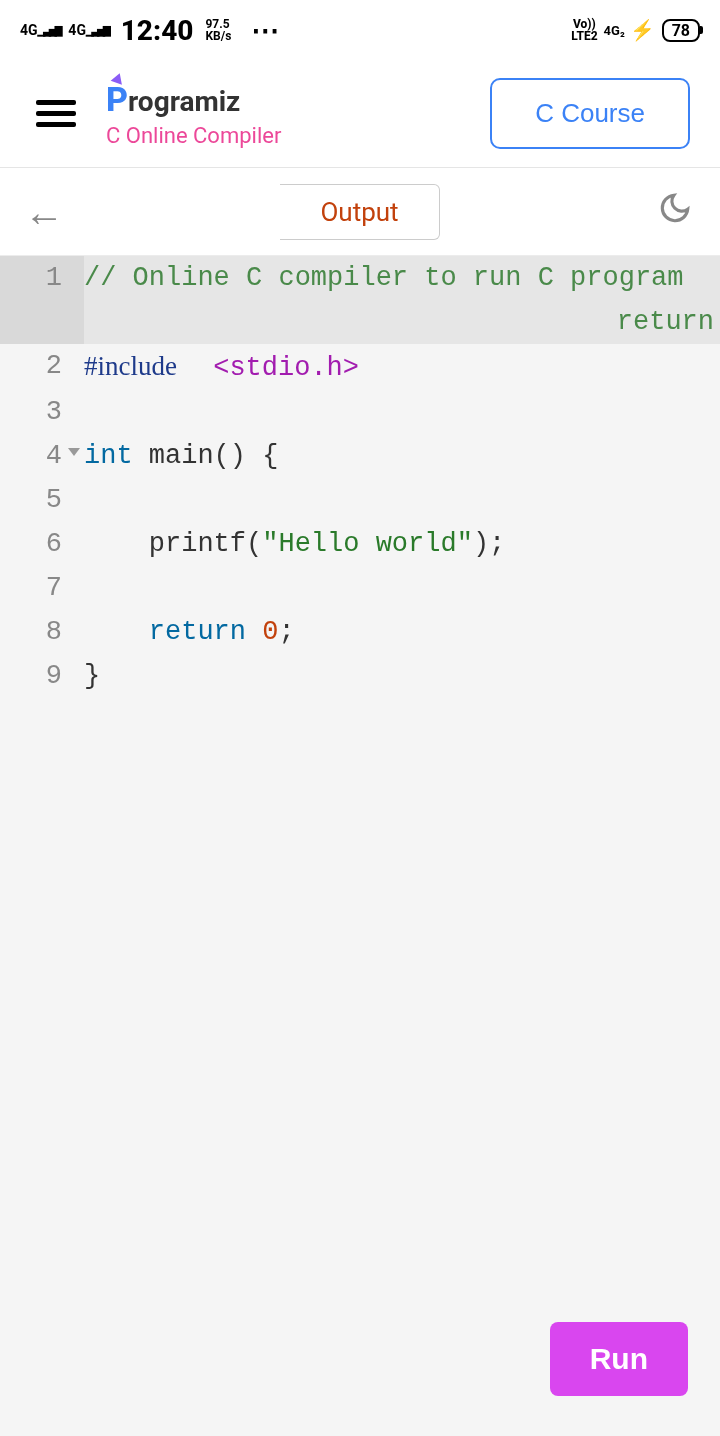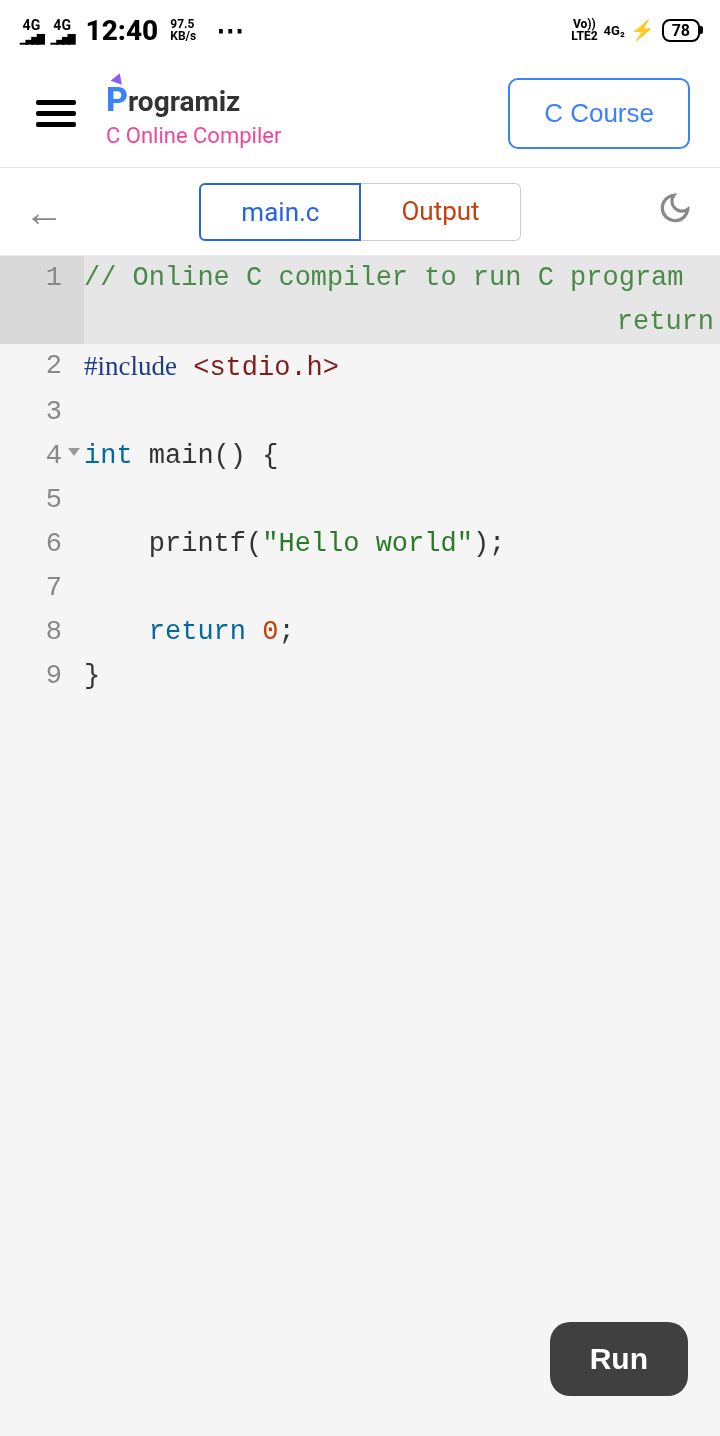--- a/index.html
+++ b/index.html
@@ -15,21 +15,21 @@
   .status-bar {
     height: 60px;
     display: flex;
     align-items: center;
     justify-content: space-between;
     padding: 0 20px;
     background: #fff;
     font-weight: 700;
   }
   .status-left { display: flex; align-items: center; gap: 8px; }
-  .sig-col { display: flex; flex-direction: column; align-items: center; }
+  .sig-col { display: flex; flex-direction: row; align-items: center; }
   .sig-col .top { font-size: 14px; }
   .sig-col .bars { font-size: 10px; letter-spacing: -2px; }
   .time { font-size: 28px; font-weight: 800; margin-left: 4px; }
   .speed { display: flex; flex-direction: column; line-height: 1; font-size: 12px; font-weight: 700; margin-left: 4px; }
   .dots { font-size: 28px; font-weight: 900; margin-left: 12px; letter-spacing: 2px; }
   .status-right { display: flex; align-items: center; gap: 6px; }
   .volte { font-size: 12px; font-weight: 800; line-height: 1; margin-left: 7px; }
   .volte-col { display:flex; flex-direction:column; align-items:center; }
   .g4 { font-size: 13px; }
   .bolt { font-size: 20px; }
@@ -57,21 +57,21 @@
   .brand { flex: 1; }
   .logo { display:flex; align-items:baseline; font-size: 28px; font-weight:700; color:#333; }
   .logo .p { color:#3b82f6; font-size:34px; font-weight:800; position:relative; }
   .logo .p::before { content:""; position:absolute; top:-6px; left:6px; width:0; height:0; border-left:6px solid transparent; border-right:6px solid transparent; border-bottom:10px solid #8b5cf6; transform:rotate(20deg); }
   .subtitle { font-size: 22px; color:#ec4899; margin-top:4px; }
   .course-btn {
     border: 2px solid #3b82f6;
     color: #3b82f6;
     background: #fff;
     border-radius: 10px;
-    padding: 18px 34px;
+    padding: 18px 43px;
     font-size: 26px;
     font-weight: 500;
     cursor: pointer;
   }
 
   
   .tab-bar {
     height: 88px;
     display:flex;
     align-items:center;
@@ -123,37 +123,37 @@
     flex-shrink:0;
     user-select:none;
     position:relative;
   }
   .line.highlight .gutter { background:#d9d9d9; }
   .fold { position:absolute; right:4px; top:14px; width:0; height:0; border-left:6px solid transparent; border-right:6px solid transparent; border-top:8px solid #999; }
   .code { flex:1; white-space: pre-wrap; word-break: break-word; padding-right: 6px; }
   .wrap { padding-left: 64px; display:block; }
   .tok-comment { color:#4a8a4a;text-align:right; }
   .tok-pre { color:#1e3a8a;font-family:Liberation Serif, serif; }
-  .tok-inc { color:#7f1d1d; }
+  .tok-inc { color:#a21caf;margin-left:20px; }
   .tok-kw { color:#0369a1; }
   .tok-str { color:#2a7a2a; }
   .tok-num { color:#c2410c; }
   .tok-def { color:#333; }
 
   
   .run-btn {
     position: absolute;
     right: 32px;
     bottom: 40px;
-    background: #404040;
+    background: #d946ef;
     color: #fff;
     font-size: 30px;
     font-weight: 700;
     border: none;
-    border-radius: 20px;
+    border-radius: 8px;
     padding: 20px 40px;
     cursor: pointer;
   }
 </style>
 </head>
 <body>
 
 <div class="status-bar">
   <div class="status-left">
     <div class="sig-col">
@@ -194,21 +194,20 @@
         <span>rogramiz</span>
     </div>
     <div class="subtitle">C Online Compiler</div>
   </div>
   <button class="course-btn">C Course</button>
 </div>
 
 <div class="tab-bar">
   <span class="back-arrow">←</span>
   <div class="tabs">
-    <div class="tab active">main.c</div>
     <div class="tab">Output</div>
   </div>
   <span class="moon">
     <svg width="34" height="34" viewBox="0 0 24 24" fill="none" stroke="#888" stroke-width="2.2">
         <path d="M21 12.8A9 9 0 1 1 11.2 3a7 7 0 0 0 9.8 9.8z"></path>
       </svg>
   </span>
 </div>
 
 <div class="editor">

